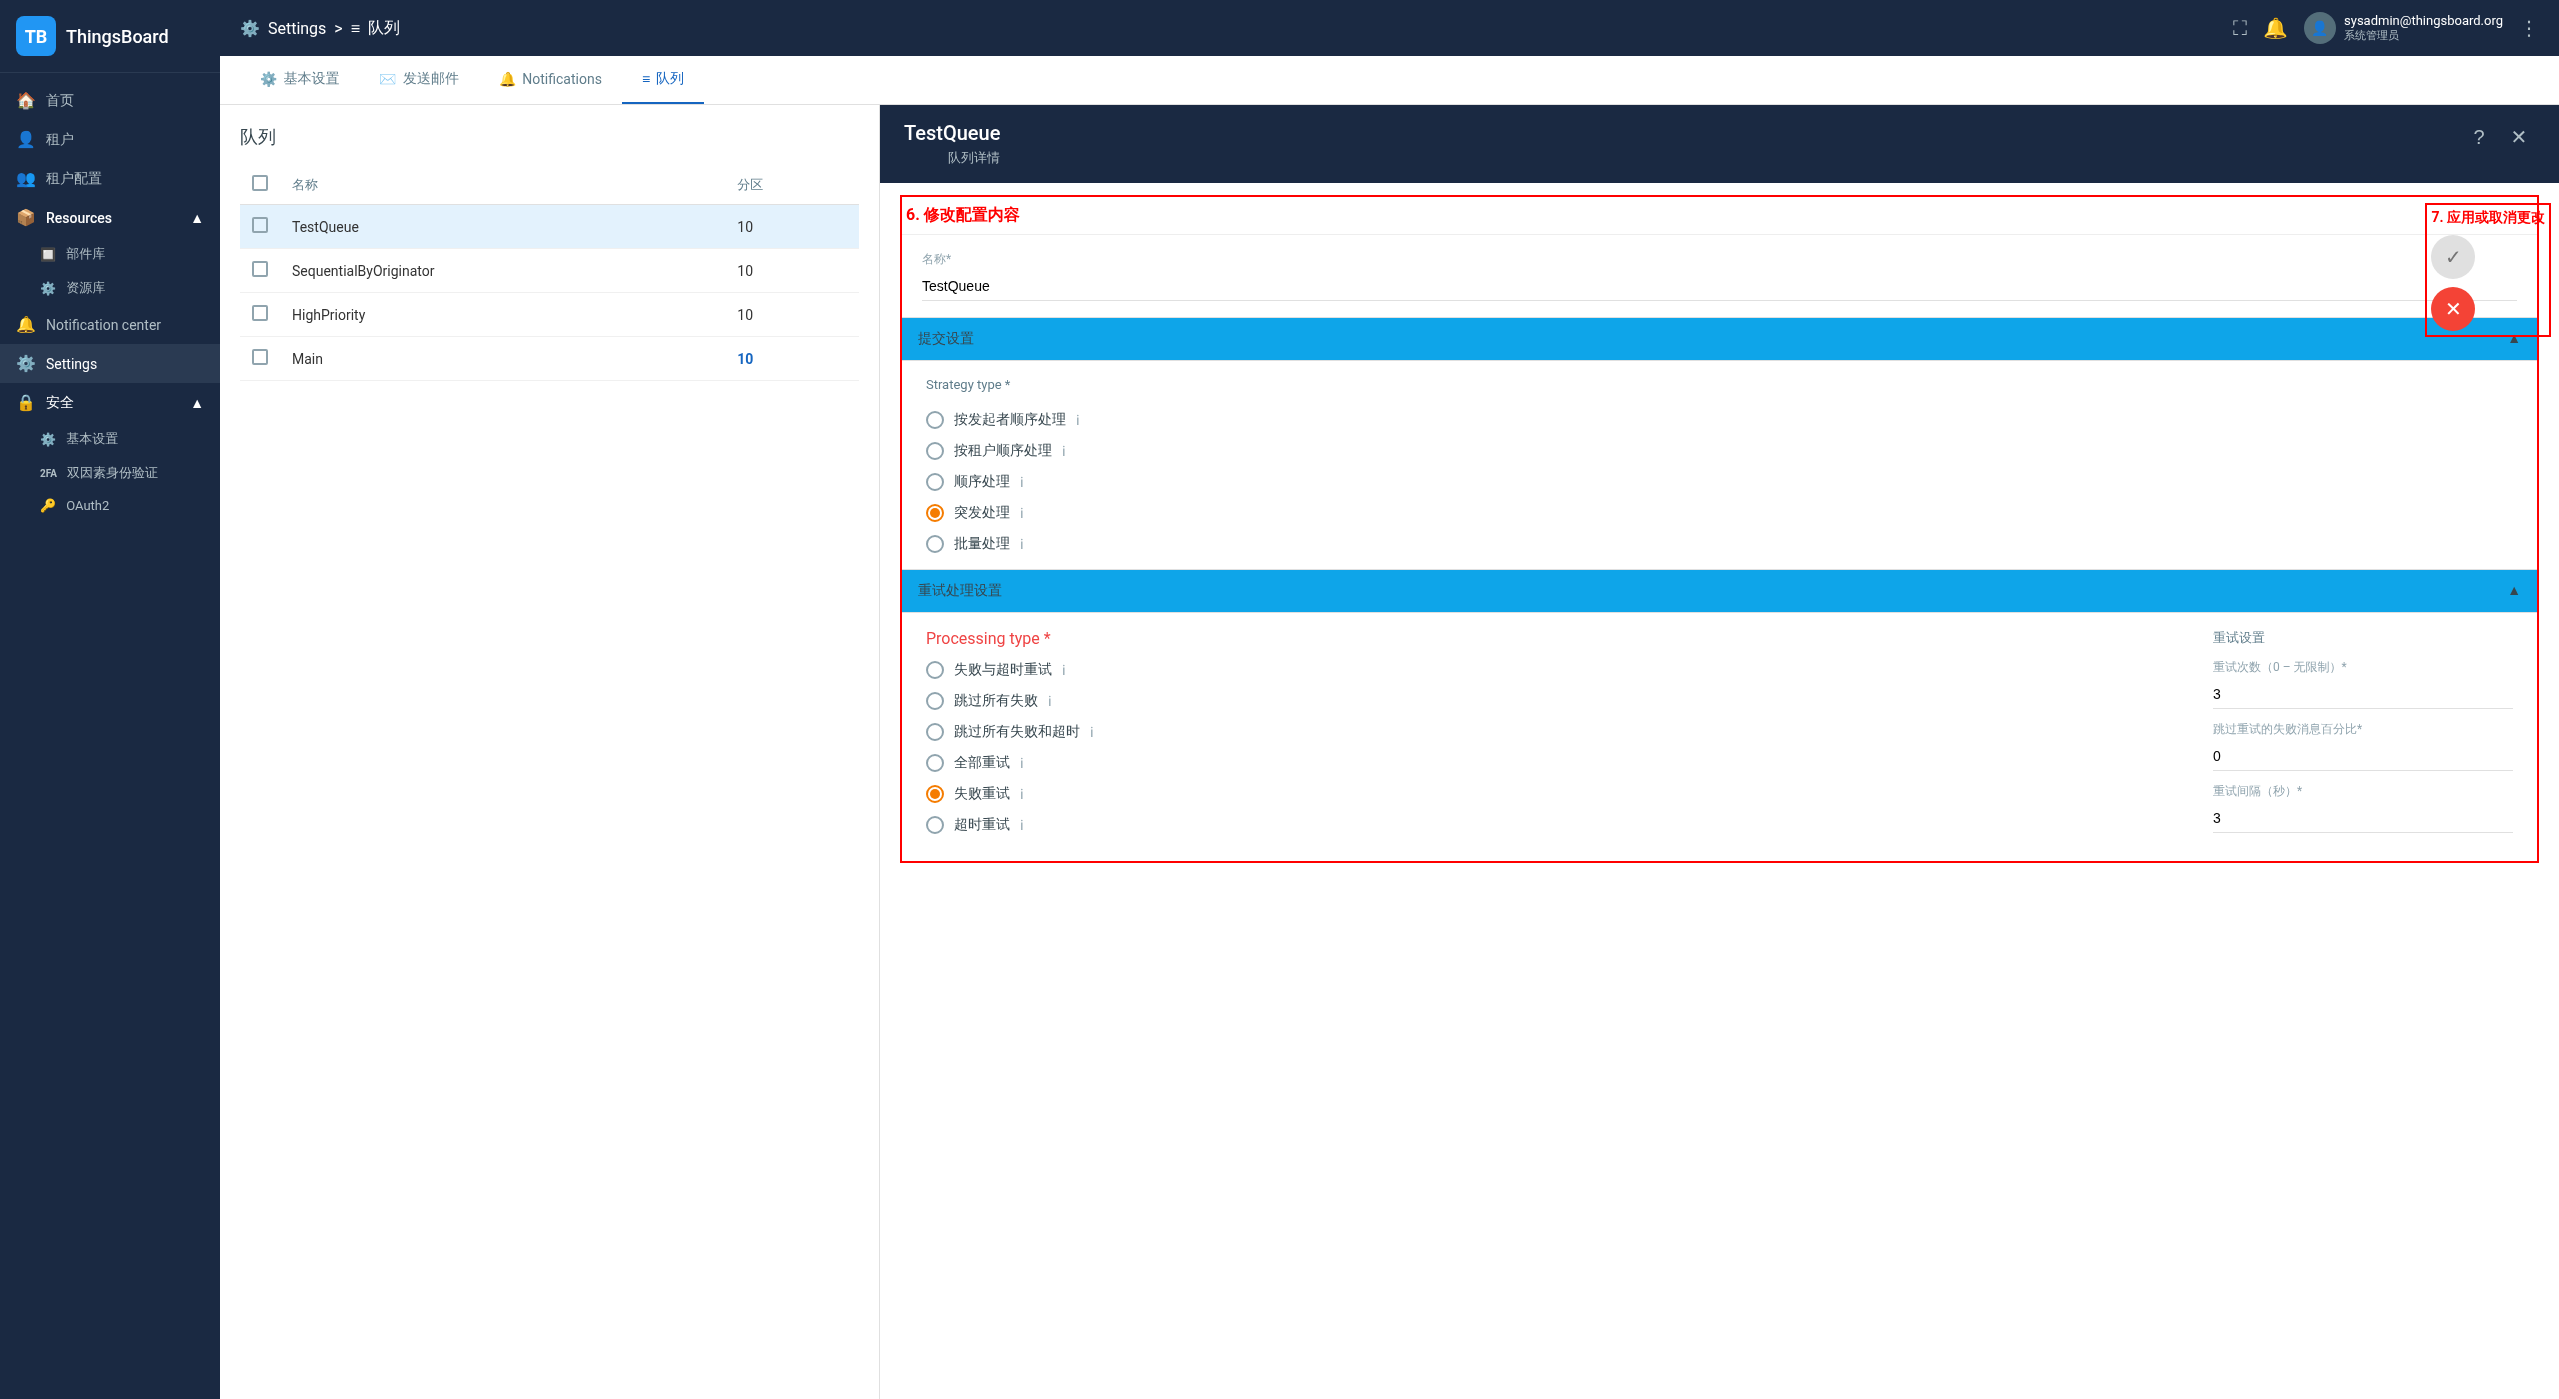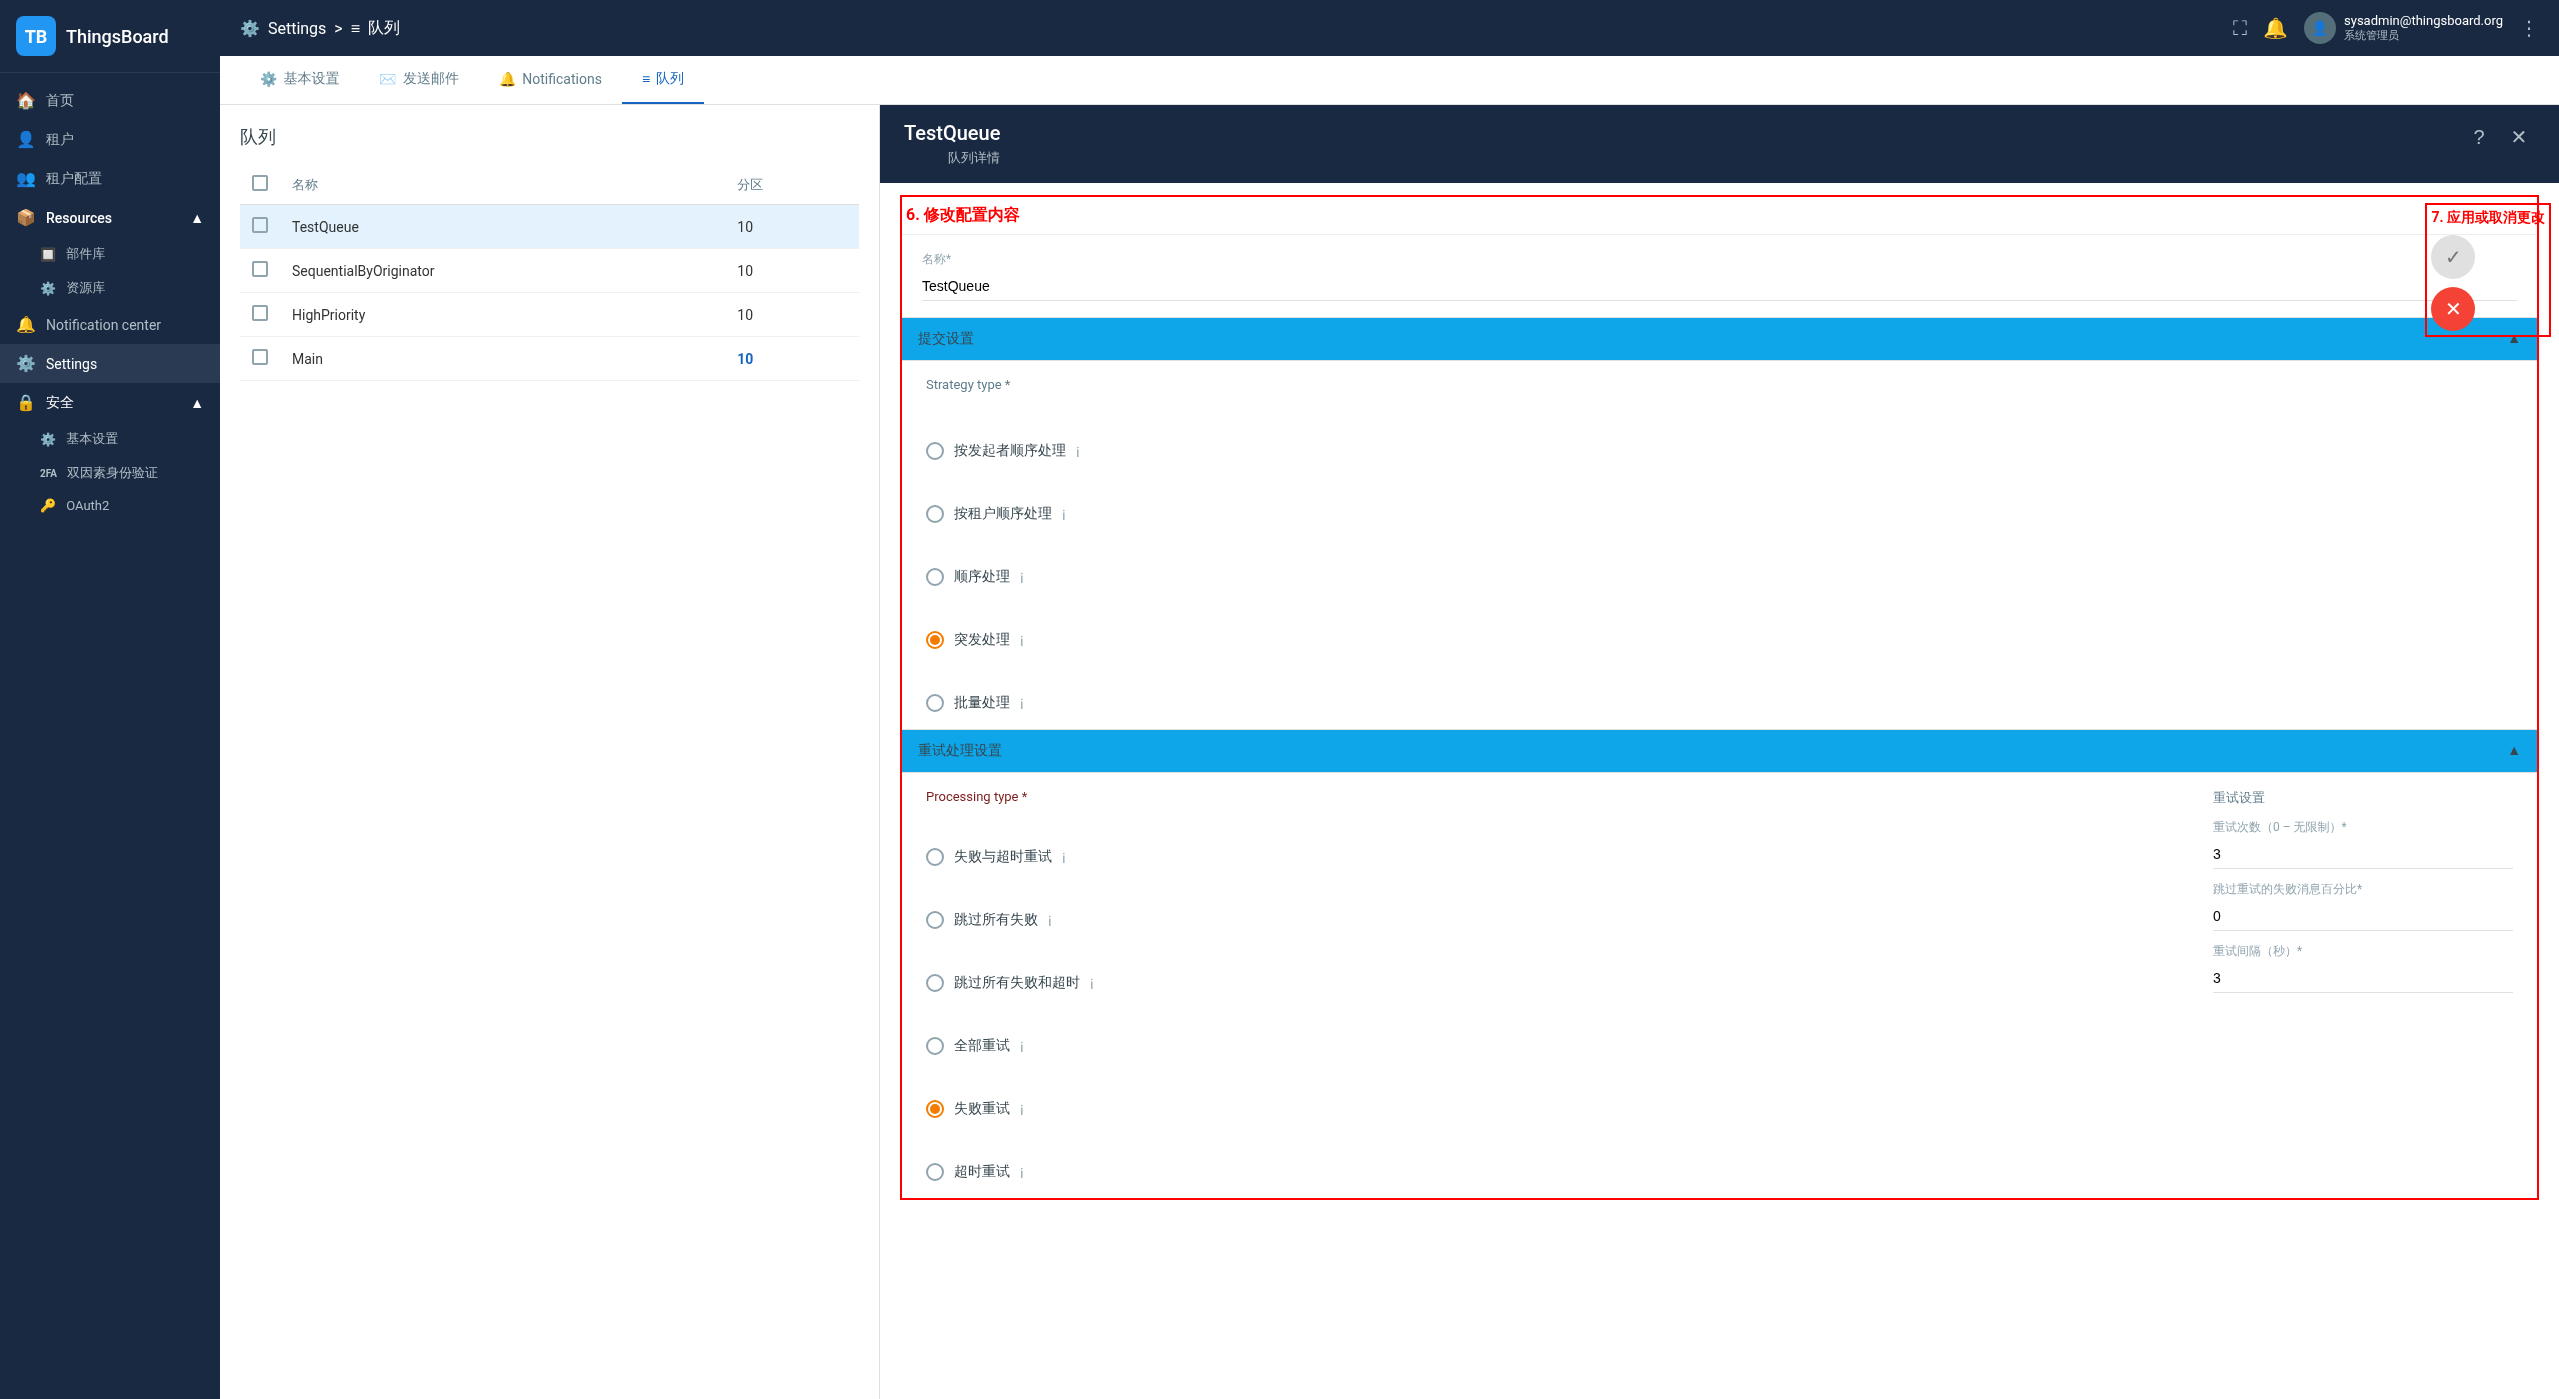--- a/index.html
+++ b/index.html
@@ -118,21 +118,21 @@
     .section-header {
       display: flex; align-items: flex-start; justify-content: space-between;
       padding: 12px 16px; background: #0ea5e9; cursor: pointer;
       border-top: 1px solid #e0e0e0; border-bottom: 1px solid #e0e0e0;
       font-size: 14px; font-weight: 500; color: #37474f;
     }
     .section-body { padding: 16px 24px; }
 
     
     .radio-group { display: flex; flex-direction: column; gap: 12px; }
-    .radio-item { display: flex; align-items: flex-start; gap: 10px; cursor: pointer; margin-top: 32px; }
+    .radio-item { display: flex; align-items: center; gap: 10px; cursor: pointer; }
     .radio-circle {
       width: 18px; height: 18px; border-radius: 50%; border: 2px solid #90a4ae;
       display: flex; align-items: center; justify-content: center; flex-shrink: 0;
     }
     .radio-circle.selected { border-color: #f57c00; }
     .radio-circle.selected::after {
       content: ''; width: 10px; height: 10px; border-radius: 50%; background: #f57c00;
     }
     .radio-label { font-size: 14px; color: #37474f; display: flex; align-items: center; gap: 4px; }
     .info-icon { color: #90a4ae; font-size: 14px; }
@@ -375,21 +375,21 @@
             </div>
           </div>
 
           <div class="section-header">
             <span>重试处理设置</span>
             <span>▲</span>
           </div>
           <div class="section-body">
             <div class="two-col">
               <div class="col-left">
-                <div style="font-size:13px;color:#7f1d1d;margin-bottom:12px;">Processing type *</div>
+                <div style="font-size:16px;color:#ef4444;margin-bottom:12px;">Processing type *</div>
                 <div class="radio-group">
                   <div class="radio-item">
                     <div class="radio-circle"></div>
                     <span class="radio-label">失败与超时重试</span>
                     <span class="info-icon">ℹ</span>
                   </div>
                   <div class="radio-item">
                     <div class="radio-circle"></div>
                     <span class="radio-label">跳过所有失败</span>
                     <span class="info-icon">ℹ</span>

